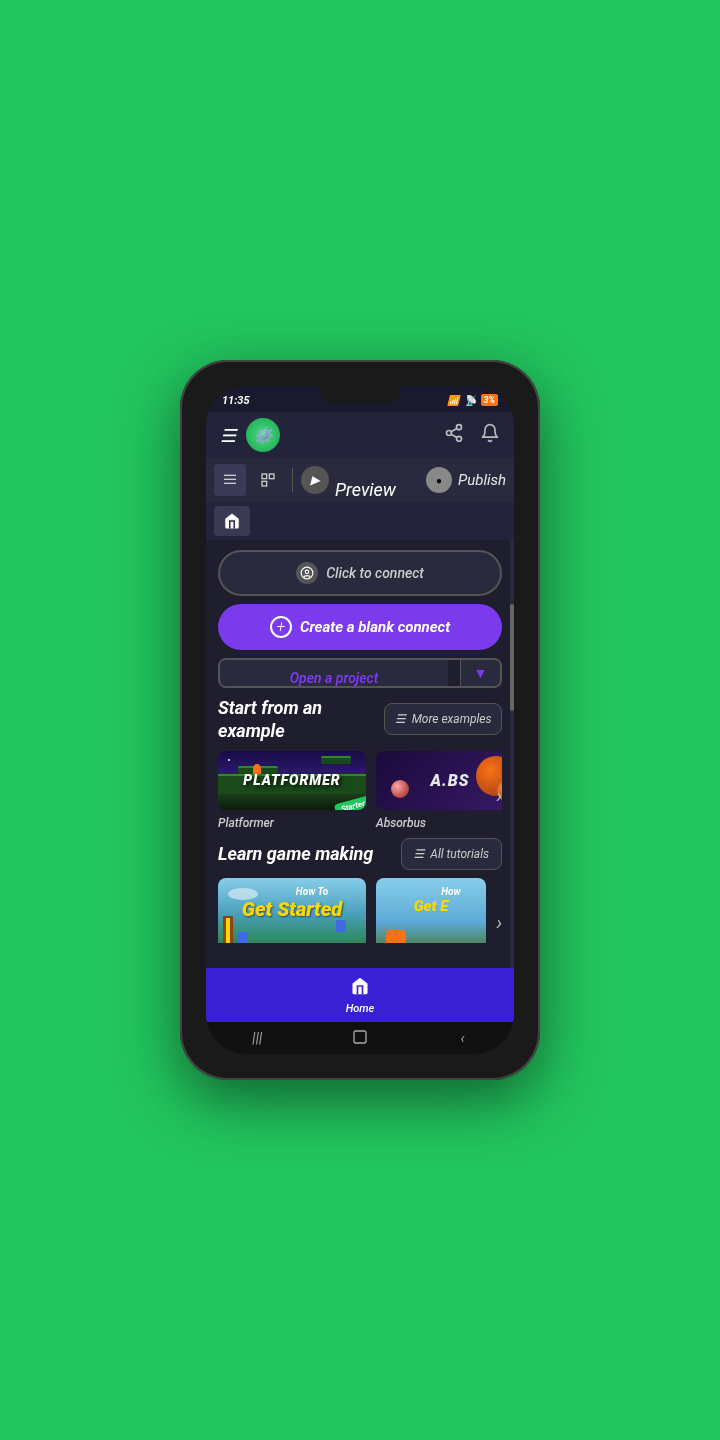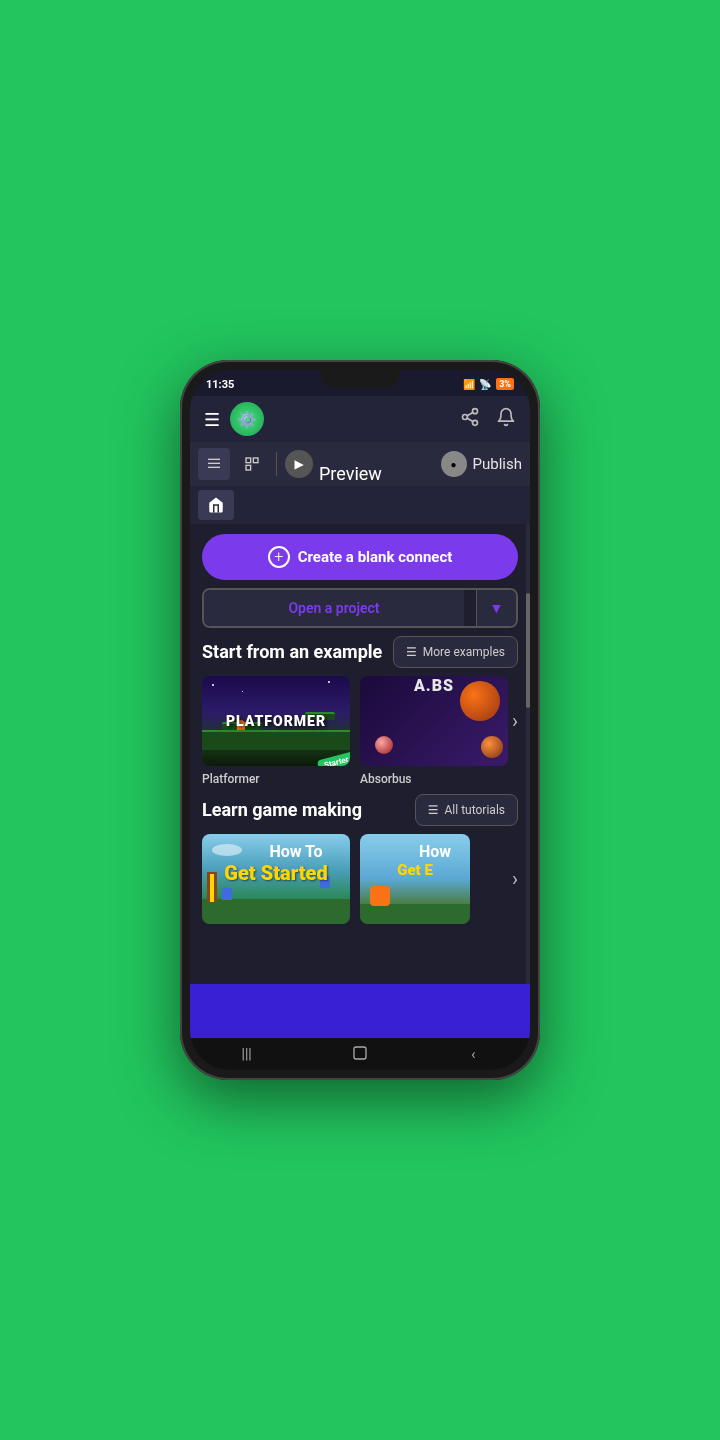--- a/index.html
+++ b/index.html
@@ -9,23 +9,24 @@
       justify-content: center;
       align-items: center;
       min-height: 100vh;
       font-family: -apple-system, BlinkMacSystemFont, 'Segoe UI', Roboto, sans-serif;
     }
     .phone-outer {
       width: 360px;
       height: 720px;
       background: #1a1a1a;
       border-radius: 48px;
-      padding: 10px;
+      padding: 26px;
       box-shadow: 0 20px 60px rgba(0,0,0,0.5), inset 0 0 0 2px #444;
       position: relative;
+      font-style: italic;
     }
     .phone-inner {
       width: 100%;
       height: 100%;
       background: #1e1e2e;
       border-radius: 40px;
       overflow: hidden;
       display: flex;
       flex-direction: column;
       position: relative;
@@ -366,20 +367,21 @@
       font-weight: 700;
       padding: 2px 6px;
       border-radius: 4px 0 0 0;
       transform: rotate(-15deg) translate(4px, 4px);
     }
     .absorbus-bg {
       width: 100%;
       height: 100%;
       background: linear-gradient(135deg, #1a0a3a, #3a1a6a);
       display: flex;
+      align-items: center;
       justify-content: center;
       position: relative;
       overflow: hidden;
     }
     .abs-planet {
       position: absolute;
       border-radius: 50%;
       background: radial-gradient(circle at 35% 35%, #f97316, #9a3412);
     }
     .abs-text {
@@ -415,21 +417,21 @@
       background: linear-gradient(180deg, #87ceeb 0%, #4a9eba 40%, #2d8a5e 70%, #1a5a3a 100%);
       position: relative;
     }
     .tutorial-overlay-text {
       position: absolute;
       top: 8px;
       left: 0;
       right: 0;
       text-align: center;
     }
-    .how-to { color: #fff; font-size: 16px; font-weight: 700; margin-left: 40px; }
+    .how-to { color: #fff; font-size: 10px; font-weight: 700; margin-left: 40px; }
     .get-started { color: #ffd700; font-size: 20px; font-weight: 900; text-shadow: 1px 1px 2px rgba(0,0,0,0.5); }
     .tutorial-bg-2 {
       width: 100%;
       height: 100%;
       background: linear-gradient(180deg, #87ceeb 0%, #5ba8d4 50%, #4a7a3a 80%, #2a5a2a 100%);
     }
     .get-e { color: #ffd700; font-size: 15px; font-weight: 900; }
     
     .bottom-nav {
       background: #3a20d4;
@@ -548,20 +550,30 @@
         <svg width="18" height="18" viewBox="0 0 24 24" fill="#fff">
           <path d="M3 9l9-7 9 7v11a2 2 0 0 1-2 2H5a2 2 0 0 1-2-2z"></path>
           <polyline points="9,22 9,12 15,12 15,22" fill="none" stroke="#2a2a3e" stroke-width="2"></polyline>
         </svg>
       </div>
     </div>
 
     <div class="content-wrapper">
       <div class="content-area">
 
+        <div class="connect-btn">
+          <div class="connect-icon">
+            <svg width="14" height="14" viewBox="0 0 24 24" fill="none" stroke="#fff" stroke-width="2">
+              <circle cx="12" cy="12" r="10"></circle>
+                <circle cx="12" cy="10" r="3"></circle>
+              <path d="M7 20.662V19a2 2 0 0 1 2-2h6a2 2 0 0 1 2 2v1.662"></path>
+            </svg>
+          </div>
+          <span>Click to connect</span>
+        </div>
 
         <div class="create-btn">
           <div class="plus-circle">+</div>
           <span>Create a blank connect</span>
         </div>
 
         <div class="open-project-row">
           <div class="open-project-btn">
             <span>Open a project</span>
           </div>
@@ -664,20 +676,29 @@
 
         <div style="height:10px;"></div>
       </div>
 
       <div style="position:absolute;right:0;top:0;bottom:0;width:4px;background:#2a2a3e;">
         <div style="position:absolute;top:15%;width:100%;height:25%;background:#666;border-radius:2px;"></div>
       </div>
     </div>
 
     <div class="bottom-nav">
+      <div class="nav-item">
+        <span class="nav-icon">
+          <svg width="20" height="20" viewBox="0 0 24 24" fill="white">
+            <path d="M3 9l9-7 9 7v11a2 2 0 0 1-2 2H5a2 2 0 0 1-2-2z"></path>
+            <polyline points="9,22 9,12 15,12 15,22" fill="none" stroke="#3a20d4" stroke-width="2"></polyline>
+          </svg>
+        </span>
+        <span class="nav-label">Home</span>
+      </div>
     </div>
 
     <div class="system-nav">
       <div class="sys-btn">
         <span>|||</span>
       </div>
       <div class="sys-btn">
         <span>
           <svg width="16" height="16" viewBox="0 0 24 24" fill="none" stroke="#aaa" stroke-width="2">
             <rect x="3" y="3" width="18" height="18" rx="3"></rect>

